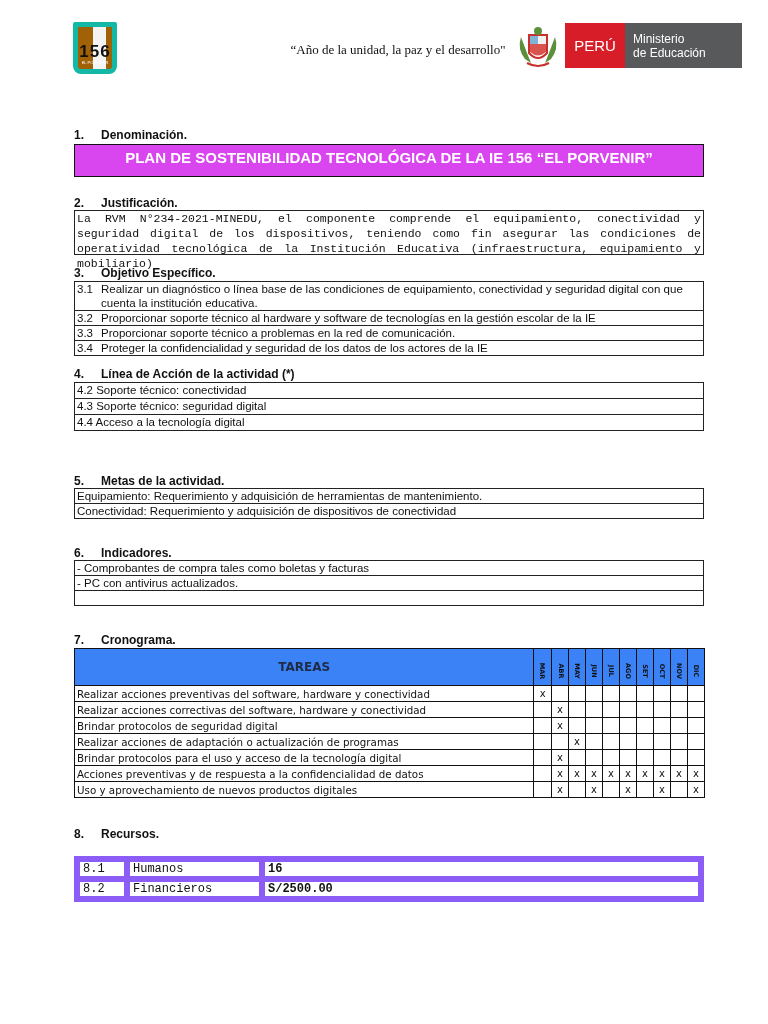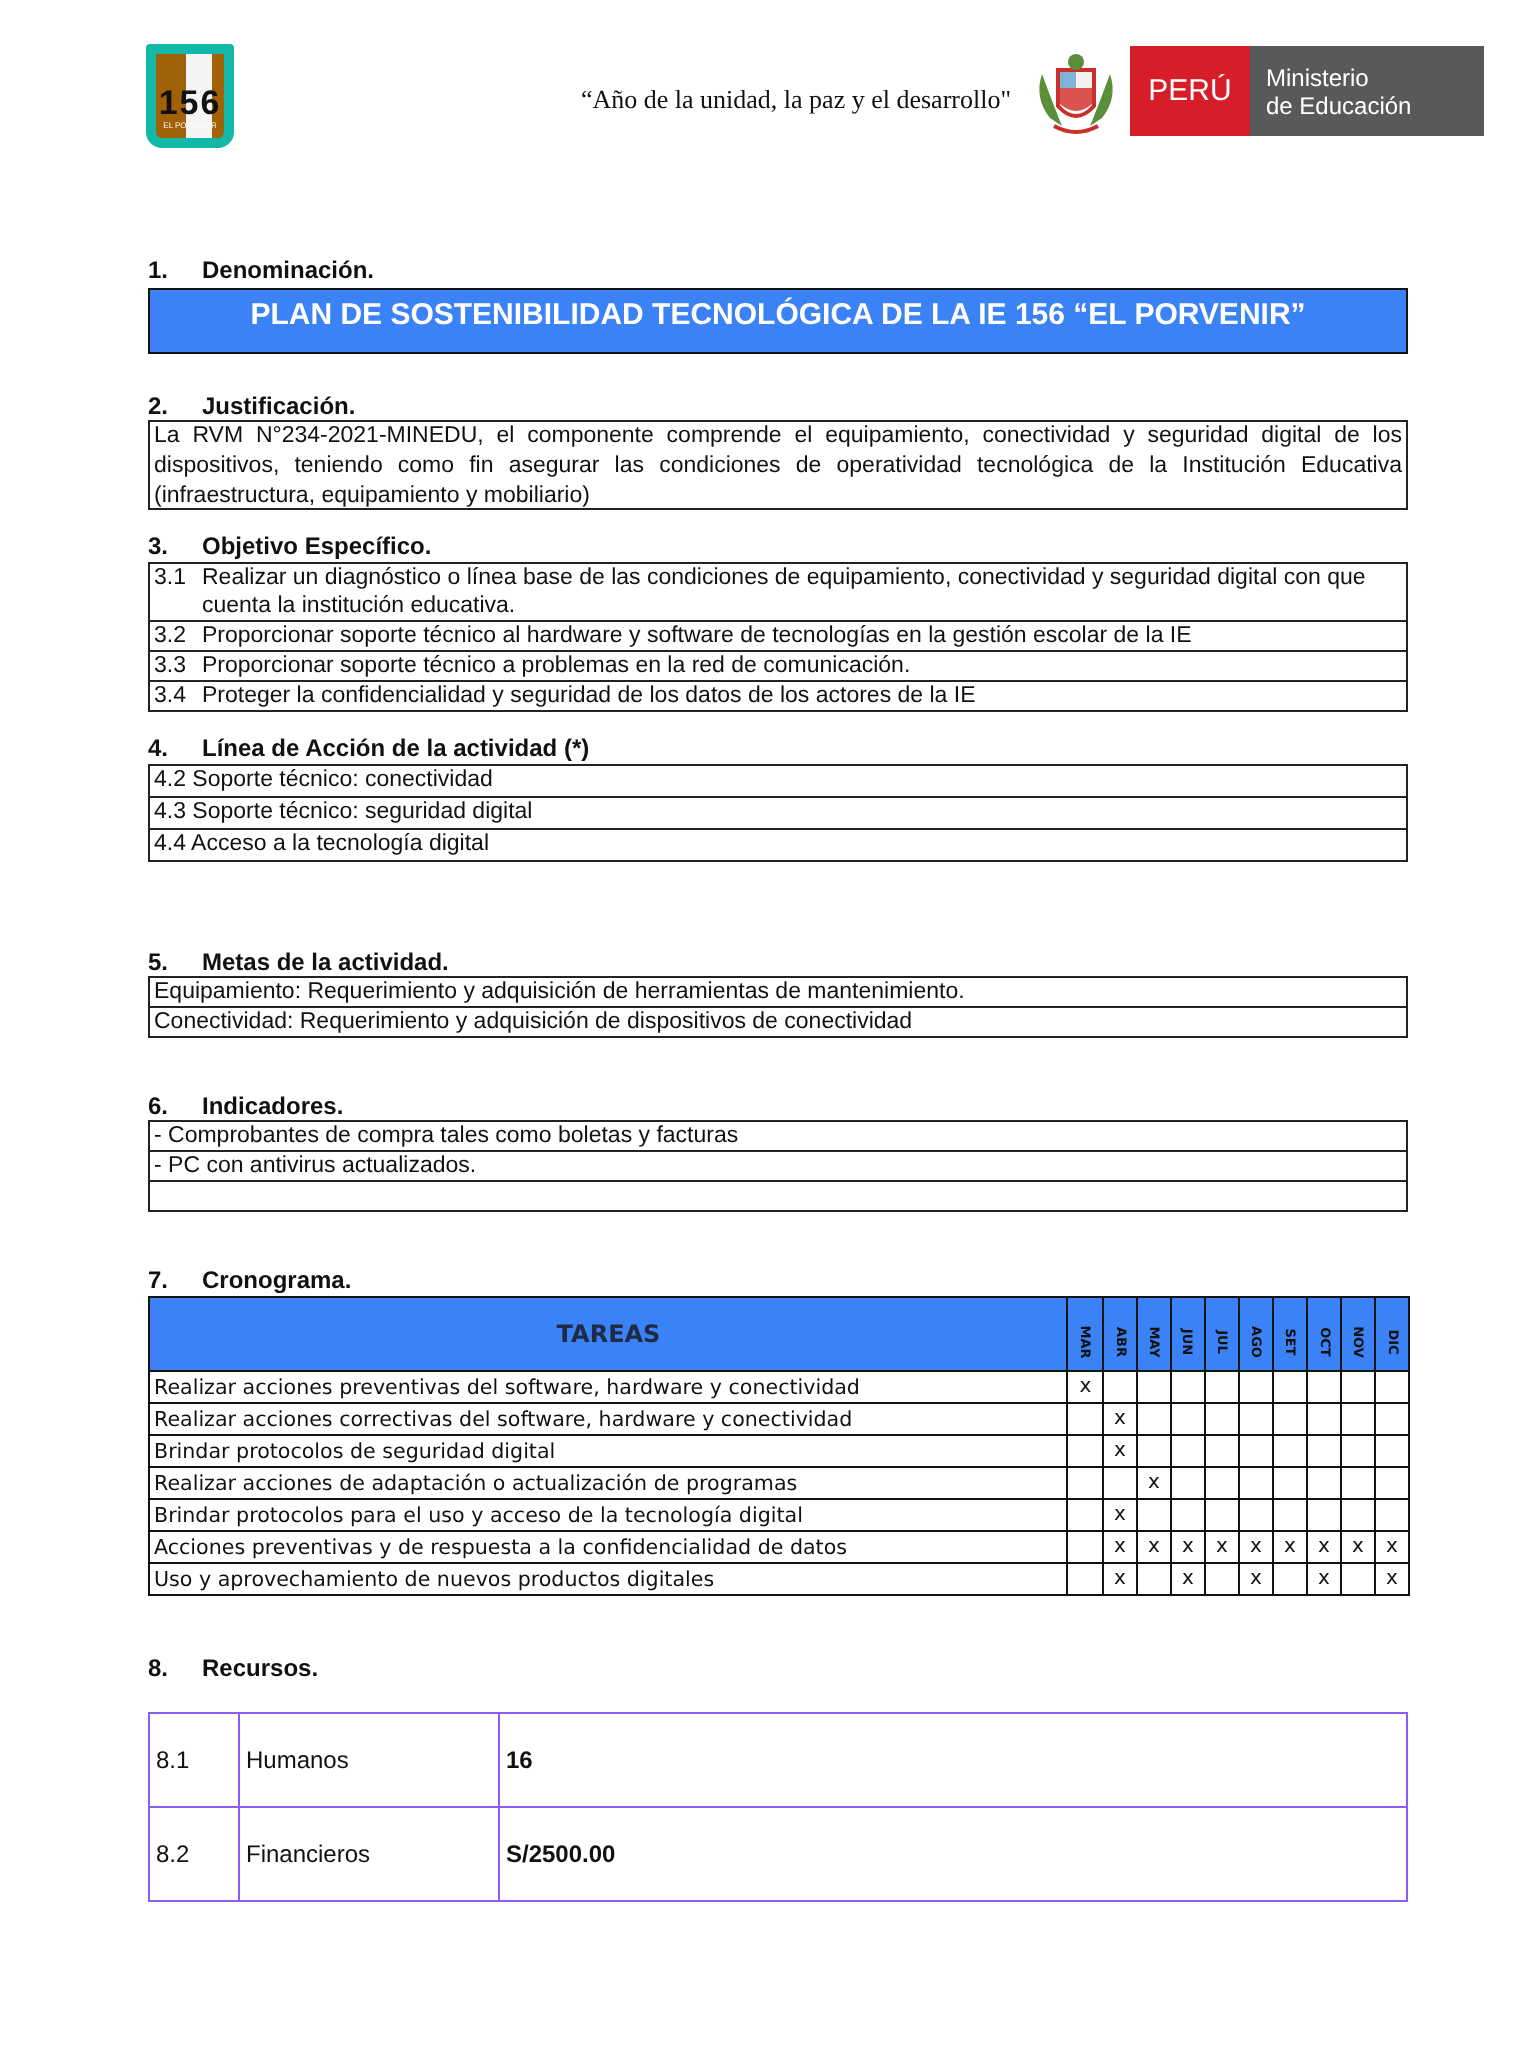--- a/index.html
+++ b/index.html
@@ -20,39 +20,39 @@
   .motto { left: 0; width: 768px; top: 42px; text-align: center; padding-left: 28px; box-sizing: border-box;
     font-family: "Liberation Serif", serif; font-size: 13px; color: #111; }
   .escudo { left: 517px; top: 25px; width: 42px; height: 44px; }
   .peru-box { left: 565px; top: 23px; width: 60px; height: 45px; background: #d71e28; color: #fff;
     font-size: 15px; display:flex; align-items:center; justify-content:center; font-family: "Liberation Sans", sans-serif; }
   .minedu-box { left: 625px; top: 23px; width: 117px; height: 45px; background: #58595b; color: #fff;
     font-size: 12px; line-height: 14px; box-sizing: border-box; padding: 9px 0 0 8px; }
   
   .sec-title { font-weight: bold; font-size: 12px; left: 74px; font-family: "Liberation Sans", sans-serif; }
   .sec-title .n { display:inline-block; width: 27px; }
-  .banner { left: 74px; top: 144px; width: 630px; height: 33px; background: #3b82f6; border: 1px solid #111;
+  .banner { left: 74px; top: 144px; width: 630px; height: 33px; background: #d946ef; border: 1px solid #111;
     box-sizing: border-box; color: #fff; font-weight: bold; font-size: 15px; text-align: center; padding-top: 4px; }
   .box { left: 74px; width: 630px; border: 1px solid #222; box-sizing: border-box; }
   .box .row { border-bottom: 1px solid #222; font-size: 11.5px; line-height: 14px; padding: 0 2px; }
   .box .row:last-child { border-bottom: none; }
   .just { font-size: 11.5px; line-height: 15px; padding: 0 2px; text-align: justify; }
   .obj-row { display: flex; }
   .obj-row .num { width: 24px; flex: none; }
   
   .crono { left: 74px; top: 648px; width: 631px; border-collapse: collapse; font-family: "DejaVu Sans", sans-serif; }
   .crono td, .crono th { border: 1px solid #111; padding: 0; }
   .crono th { background: #3b82f6; height: 36px; }
   .crono th.tareas { font-size: 12px; font-weight: bold; color: #1f2a44; text-align: center; }
   .crono th.month { width: 16px; }
   .crono th.month span { display: inline-block; transform: rotate(90deg); font-size: 6.5px; font-weight: bold; color: #111; white-space: nowrap; }
   .crono td.task { font-size: 10.3px; height: 15px; padding-left: 2px; white-space: nowrap; }
   .crono td.mark { font-size: 10px; text-align: center; width: 16px; }
   .rec { left: 74px; top: 856px; width: 630px; border-collapse: collapse; font-size: 12px; }
-  .rec td { border: 1px solid #8b5cf6; height: 14px; line-height: 14px; padding: 16px 3px; }
+  .rec td { border: 6px solid #8b5cf6; height: 14px; line-height: 14px; padding: 0 3px; font-family: Liberation Mono, monospace; }
 </style>
 </head>
 <body>
 
 <div class="abs logo156">
   <div class="white"></div>
   <div class="num">156</div>
   <div class="small">EL PORVENIR</div>
 </div>
 <div class="abs motto">“Año de la unidad, la paz y el desarrollo"</div>
@@ -75,21 +75,21 @@
 </div>
 
 <div class="abs sec-title" style="top:128px;">
   <span class="n">1.</span><span>Denominación.</span>
 </div>
 <div class="abs banner">PLAN DE SOSTENIBILIDAD TECNOLÓGICA DE LA IE 156 “EL PORVENIR”</div>
 
 <div class="abs sec-title" style="top:196px;">
   <span class="n">2.</span><span>Justificación.</span>
 </div>
-<div class="abs box" style="top:210px; height:45px;">
+<div class="abs box" style="top:210px; height:45px;font-family:Liberation Mono, monospace;">
   <div class="just">La RVM N°234-2021-MINEDU, el componente comprende el equipamiento, conectividad y seguridad digital de los dispositivos, teniendo como fin asegurar las condiciones de operatividad tecnológica de la Institución Educativa (infraestructura, equipamiento y mobiliario)</div>
 </div>
 
 <div class="abs sec-title" style="top:266px;">
   <span class="n">3.</span><span>Objetivo Específico.</span>
 </div>
 <div class="abs box" style="top:281px;">
   <div class="row obj-row">
     <span class="num">3.1</span>
       <span>Realizar un diagnóstico o línea base de las condiciones de equipamiento, conectividad y seguridad digital con que cuenta la institución educativa.</span>

